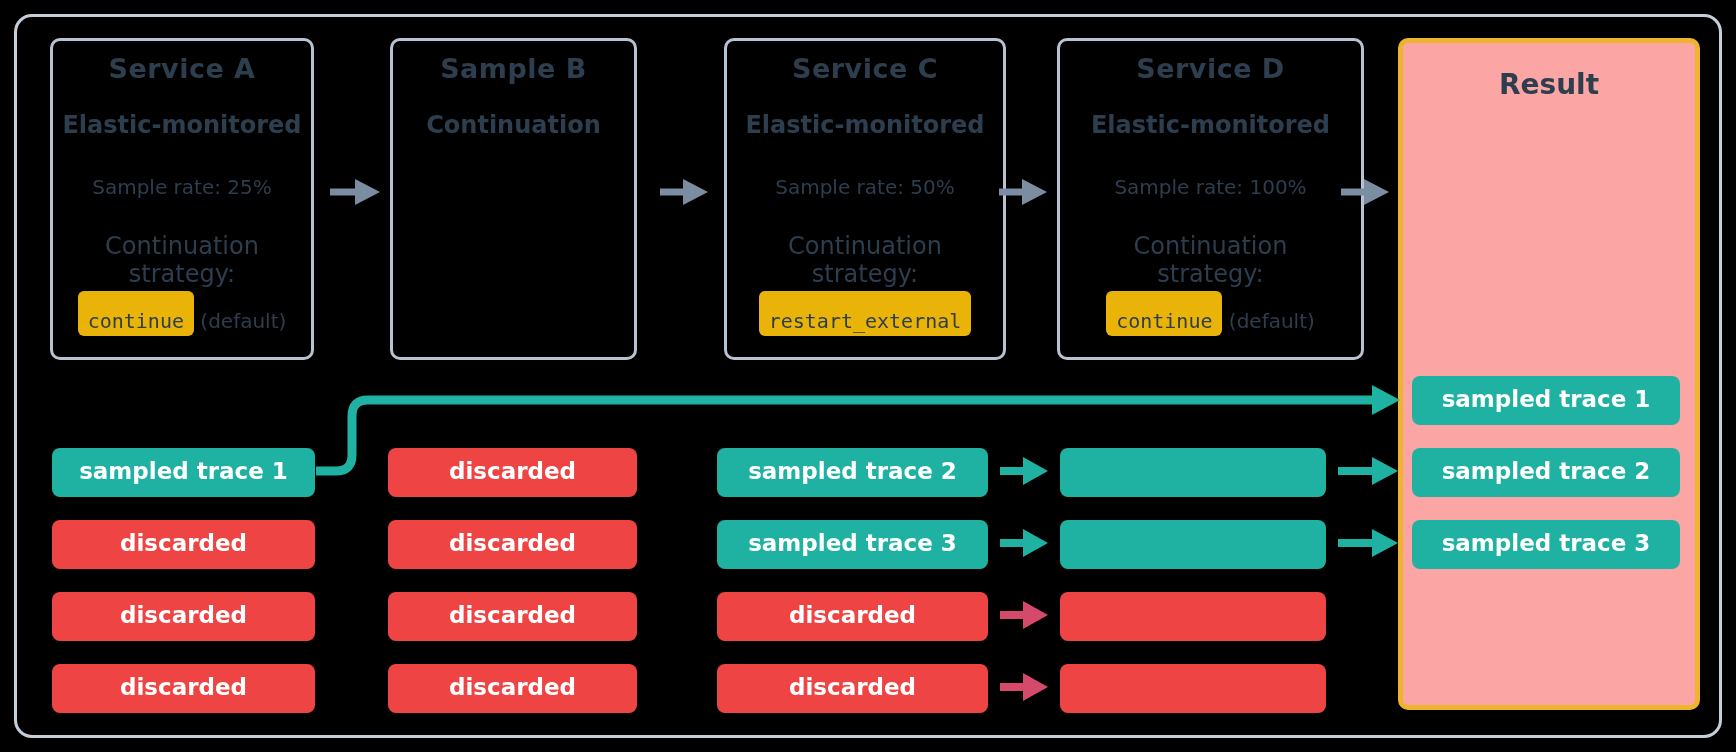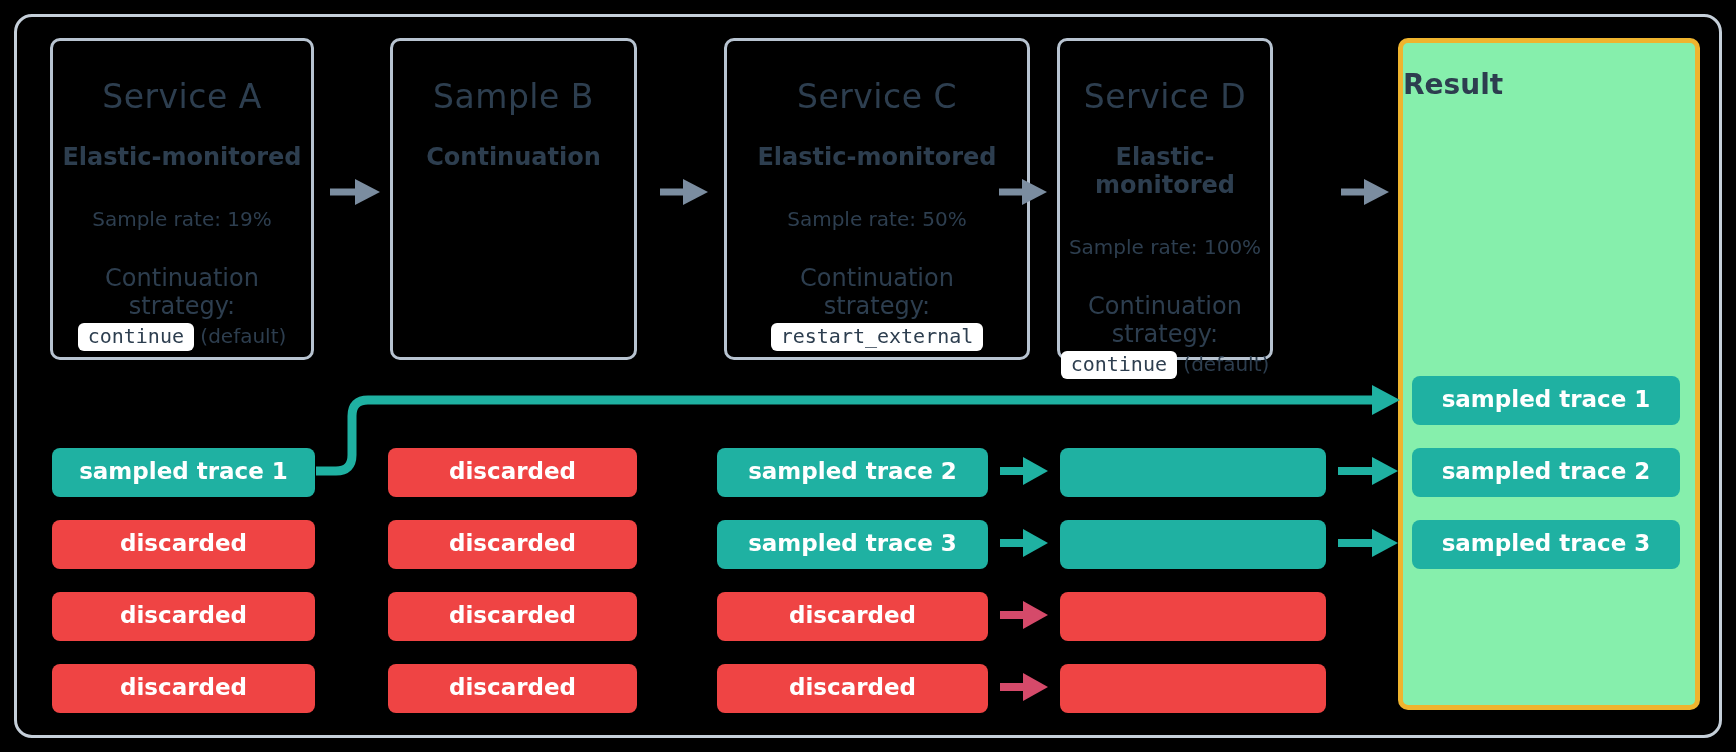--- a/index.html
+++ b/index.html
@@ -12,38 +12,38 @@
     border:3px solid #C5CFD9;border-radius:18px;
   }
   
   .sbox{
     position:absolute;top:38px;height:322px;box-sizing:border-box;
     border:3px solid #B7C3D0;border-radius:10px;
     text-align:center;color:#2D3E4F;z-index:1;
   }
   .box-a{left:50px;width:264px}
   .box-b{left:390px;width:247px}
-  .box-c{left:724px;width:306px}
-  .box-d{left:1057px;width:216px}
-  .sbox .title{margin-top:36px;font-size:33px;font-weight:normal;letter-spacing:.5px}
+  .box-c{left:724px;width:282px}
+  .box-d{left:1057px;width:307px}
+  .sbox .title{margin-top:12px;font-size:27px;font-weight:bold;letter-spacing:.5px}
   .sbox .mon{margin-top:27px;font-size:24px;font-weight:700}
   .sbox .rate{margin-top:36px;font-size:20px;font-weight:500}
   .sbox .strat{margin-top:33px;font-size:24px;font-weight:400;line-height:28px;
     max-width:170px;margin-left:auto;margin-right:auto}
   .sbox .coderow{margin-top:3px;font-size:20px;font-weight:500;white-space:nowrap}
   .code{
-    display:inline-block;background:#ffffff;border-radius:6px;padding:1px 10px 3px;
+    display:inline-block;background:#eab308;border-radius:6px;padding:18px 10px 3px;
     font-family:"DejaVu Sans Mono","Liberation Mono",monospace;font-size:20px;
     color:#2D3E4F;
   }
   
   .rbox{
     position:absolute;left:1398px;top:38px;width:302px;height:672px;box-sizing:border-box;
-    background:#86efac;border:5px solid #EFB42E;border-radius:10px;
-    color:#2D3E4F;z-index:1;
+    background:#fca5a5;border:5px solid #EFB42E;border-radius:10px;
+    color:#2D3E4F;text-align:center;z-index:1;
   }
   .rbox .rtitle{margin-top:25px;font-size:28px;font-weight:bold}
   
   .chip{
     position:absolute;height:49px;border-radius:8px;z-index:2;
     color:#FFFFFF;font-size:23px;font-weight:bold;line-height:46px;text-align:center;
     white-space:nowrap;
   }
   .chip.sampled{background:#1FB1A2}
   .chip.discarded{background:#ef4444}
@@ -59,21 +59,21 @@
 </head>
 <body>
 
 <div class="canvas">
 
   <div class="frame"></div>
 
   <div class="sbox box-a">
     <div class="title">Service A</div>
     <div class="mon">Elastic-monitored</div>
-    <div class="rate">Sample rate: 19%</div>
+    <div class="rate">Sample rate: 25%</div>
     <div class="strat">Continuation strategy:</div>
     <div class="coderow">
       <span class="code">continue</span>
       <span>(default)</span>
     </div>
   </div>
 
   <div class="sbox box-b">
     <div class="title">Sample B</div>
     <div class="mon">Continuation</div>

